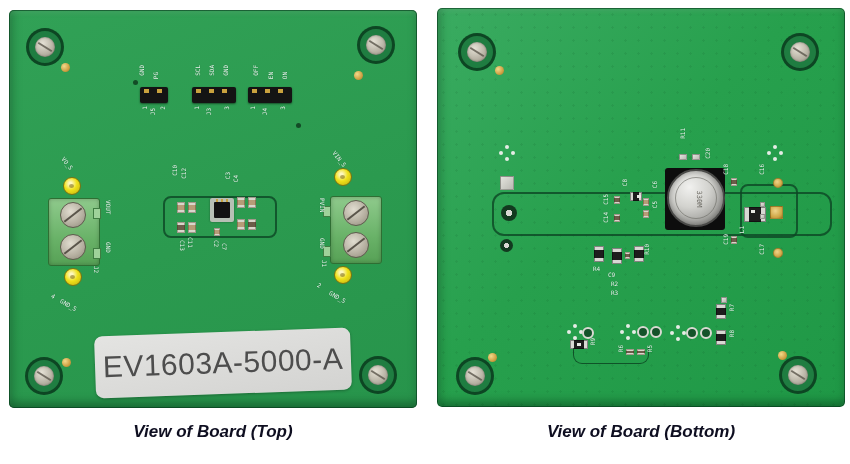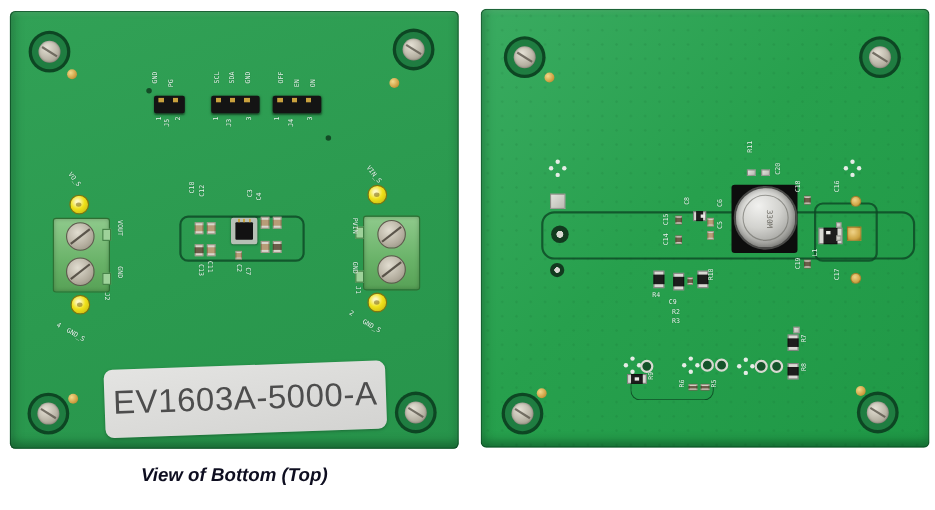--- a/index.html
+++ b/index.html
@@ -182,21 +182,21 @@
     <span class="lbl vup" style="left:224px;top:165px">C4</span>
     <span class="lbl vdn" style="left:204px;top:230px">C2</span>
     <span class="lbl vdn" style="left:212px;top:233px">C7</span>
     <span class="lbl vdn" style="left:178px;top:227px">C11</span>
     <span class="lbl vdn" style="left:170px;top:230px">C13</span>
 
     <div class="sticker">
       <span class="sticker-text">EV1603A-5000-A</span>
     </div>
   </div>
-  <div class="caption" style="left:9px;top:422px">View of Bottom (Top)</div>
+  <div class="caption" style="left:9px;top:422px">View of Board (Top)</div>
 
   <div class="photo photo-bottom">
 
     <div class="screw" style="left:21px;top:25px">
         <div class="shead"></div>
       </div>
     <div class="screw" style="left:344px;top:25px">
         <div class="shead"></div>
       </div>
     <div class="screw" style="left:19px;top:349px">
@@ -277,14 +277,15 @@
     <div class="cross" style="left:239px;top:317px"></div>
     <div class="ringpad" style="left:249px;top:319px"></div>
     <div class="ringpad" style="left:263px;top:319px"></div>
 
     <div class="pad-s" style="left:284px;top:289px;width:6px;height:6px"></div>
     <div class="resv" style="left:279px;top:296px;height:15px"></div>
     <div class="resv" style="left:279px;top:322px;height:15px"></div>
     <span class="lbl vup" style="left:292px;top:296px">R7</span>
     <span class="lbl vup" style="left:292px;top:322px">R8</span>
   </div>
+  <div class="caption" style="left:437px;top:422px">View of Board (Bottom)</div>
 
 </div>
 
 </body></html>

